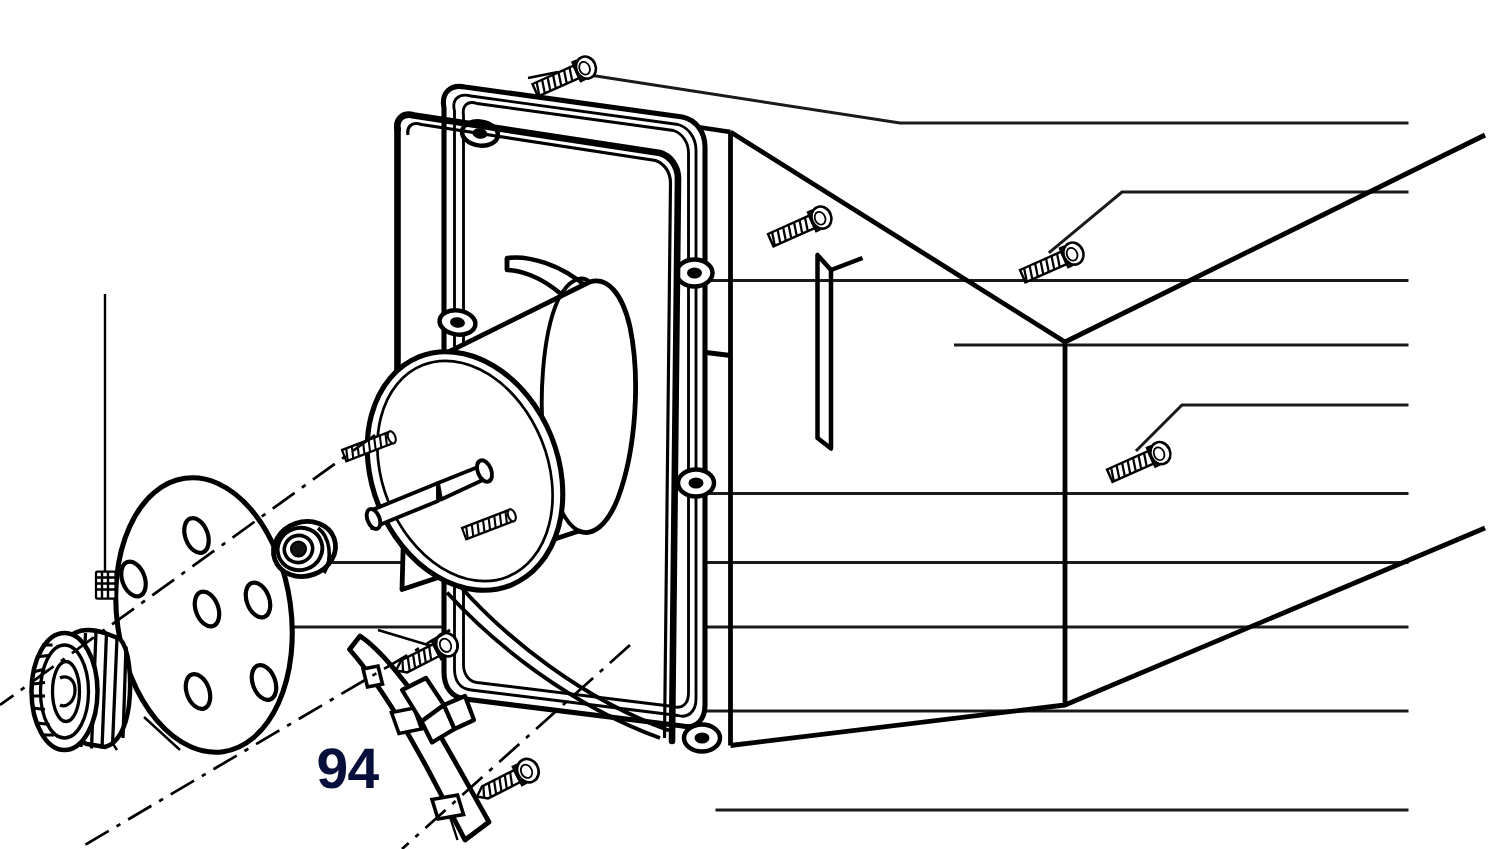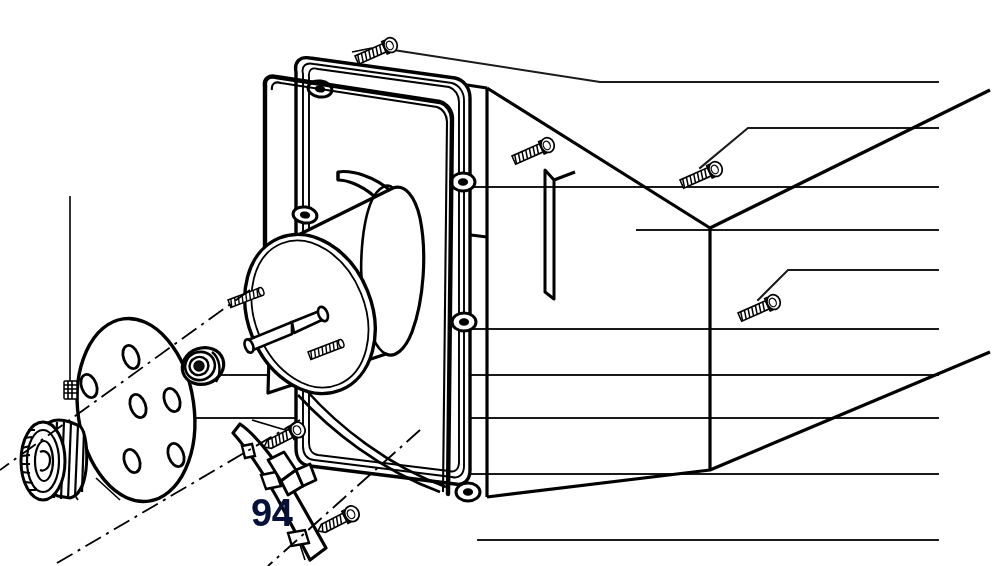--- a/index.html
+++ b/index.html
@@ -308,15 +308,15 @@
     </g>
 
     <g stroke="#000" stroke-width="1.8" fill="none" stroke-dasharray="18 6 3 6" stroke-linecap="butt">
       <path d="M250,290 L0,470"></path>
       <path d="M300,420 L52,566"></path>
       <path d="M420,430 L268,566"></path>
     </g>
 
   </svg>
 
-  <div class="callout-number" style="left: 211px; top: 494px; color: rgb(7, 16, 58); margin-left: 40px;">94</div>
+  <div class="callout-number" style="left: 211px; top: 494px; color: rgb(7, 16, 58);">94</div>
 
 </div>
 
 </body></html>

